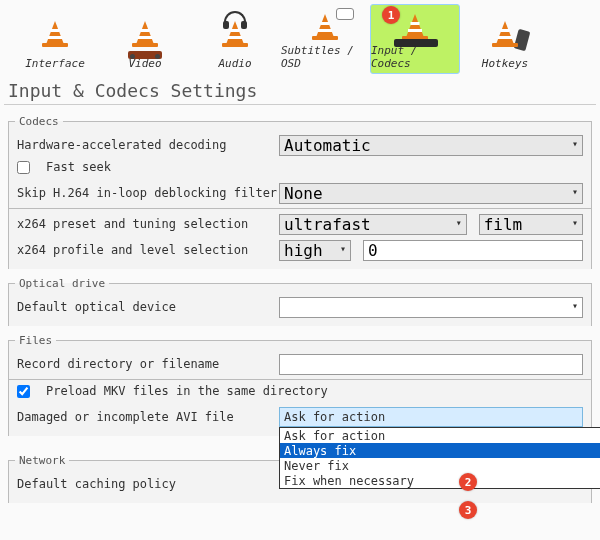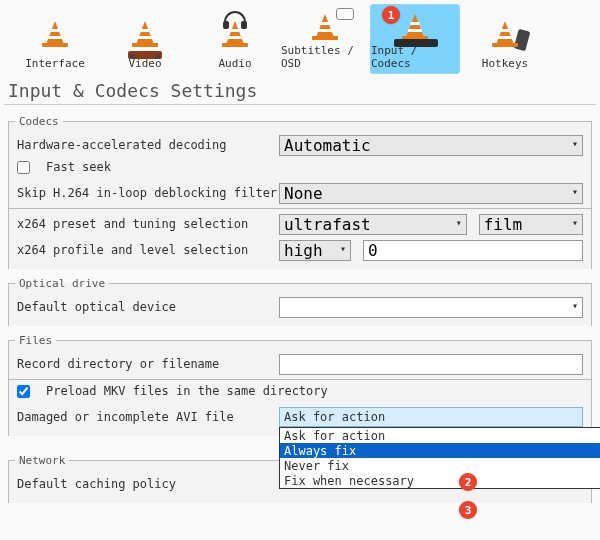--- a/index.html
+++ b/index.html
@@ -1,19 +1,19 @@
 <!DOCTYPE html>
 <html><head>
 <meta charset="utf-8">
 <style>
 * { box-sizing: border-box; margin: 0; padding: 0; }
 body { font-family: "SimSun", "Microsoft YaHei", monospace, sans-serif; font-size: 12px; background: #fafafa; color: #333; width: 600px; height: 540px; overflow: hidden; }
 .toolbar { display: flex; padding: 4px 10px 0 10px; gap: 0; }
-.tab { display: flex; flex-direction: column; align-items: center; justify-content: flex-end; width: 90px; height: 70px; cursor: pointer; border: 1px solid transparent; border-radius: 3px; padding: 2px 0 3px 0; }
-.tab.active { background: #7dd3fc; border: 1px solid #99d1ff; align-items: center; }
+.tab { display: flex; flex-direction: column; align-items: center; justify-content: flex-end; width: 90px; height: 70px; cursor: pointer; border: 1px solid transparent; border-radius: 3px; padding: 2px 0 3px 0; font-style: italic; }
+.tab.active { background: #bef264; border: 1px solid #99d1ff; align-items: center; }
 .tab .icon-wrap { flex: 1; display: flex; align-items: center; justify-content: center; position: relative; }
 .tab .label { font-size: 11px; margin-top: 1px; }
 .cone { position: relative; width: 26px; height: 30px; }
 .cone::before { content: ""; position: absolute; bottom: 0; left: 50%; transform: translateX(-50%); width: 0; height: 0; border-left: 10px solid transparent; border-right: 10px solid transparent; border-bottom: 26px solid #e67a17; }
 .cone::after { content: ""; position: absolute; bottom: 0; left: 50%; transform: translateX(-50%); width: 26px; height: 4px; background: #e67a17; border-radius: 1px; }
 .cone .stripe { position: absolute; left: 50%; transform: translateX(-50%); background: #fff; }
 .cone .s1 { bottom: 8px; width: 14px; height: 3px; }
 .cone .s2 { bottom: 15px; width: 9px; height: 3px; }
 .headphones { position: absolute; left: 50%; top: -6px; transform: translateX(-50%); width: 22px; height: 14px; border: 2px solid #333; border-bottom: none; border-radius: 11px 11px 0 0; }
 .headphones::before, .headphones::after { content: ""; position: absolute; bottom: -4px; width: 6px; height: 8px; background: #333; border-radius: 2px; }

